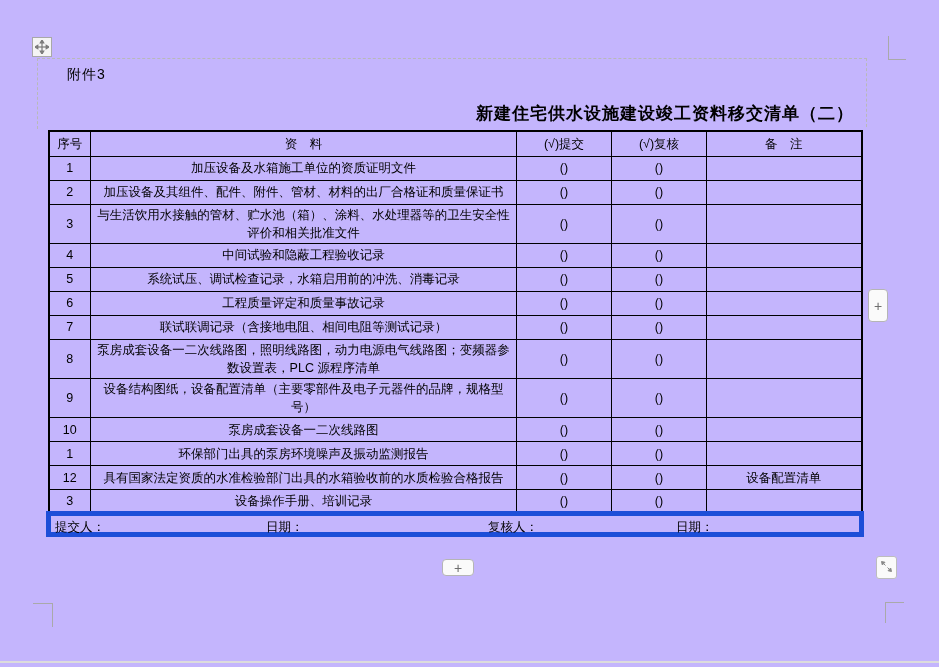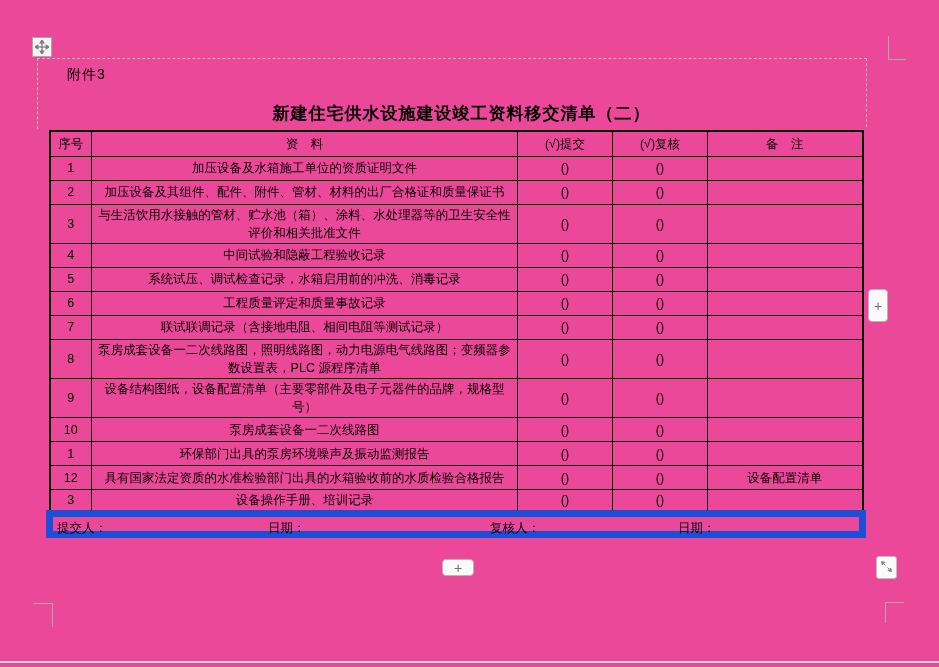--- a/index.html
+++ b/index.html
@@ -1,18 +1,18 @@
 <!DOCTYPE html>
 <html><head>
 <meta charset="utf-8">
 <style>
   * { margin:0; padding:0; box-sizing:border-box; }
   html,body { background:#fff; }
   body { font-family:"Liberation Sans", sans-serif; color:#000; }
-  .canvas { position:relative; width:939px; height:667px; background:#ec4899; overflow:hidden;text-decoration:underline; }
+  .canvas { position:relative; width:939px; height:667px; background:#c4b5fd; overflow:hidden;text-decoration:underline; }
 
   
   .dash-h { position:absolute; border-top:1px dashed #b9b9b9; height:0; }
   .dash-v { position:absolute; border-left:1px dashed #b9b9b9; width:0; }
 
   
   .crop { position:absolute; }
   .crop-tr-v { left:888px; top:36px; height:24px; border-left:1px solid #a9a9a9; width:0; }
   .crop-tr-h { left:888px; top:59px; width:18px; border-top:1px solid #a9a9a9; height:0; }
   .crop-bl-h { left:33px;  top:603px; width:20px; border-top:1px solid #a9a9a9; height:0; }
@@ -33,32 +33,32 @@
 
   
   .plus-btn { position:absolute; background:#fafafa; border:1px solid #b5b5b5;
     border-radius:4px; color:#6e6e6e; display:flex; align-items:center; justify-content:center;
     font-size:14px; line-height:1; cursor:pointer; }
   .plus-col { left:868px; top:289px; width:20px; height:33px; }
   .plus-row { left:442px; top:559px; width:32px; height:17px; }
 
   
   .attachment { position:absolute; left:67px; top:66px; font-size:14px; letter-spacing:1px; }
-  .doc-title  { position:absolute; left:55px; top:102px; width:813px; text-align:center;
+  .doc-title  { position:absolute; left:41px; top:102px; width:813px; text-align:right;
     font-size:17px; font-weight:bold; letter-spacing:1px; }
 
   
   table.main { position:absolute; left:46px; top:130px; width:813px;
     border-collapse:collapse; table-layout:fixed; border:2px solid #000; }
   table.main th, table.main td { border:1px solid #000; font-size:12.5px; font-weight:normal;
     text-align:center; vertical-align:middle; padding:1px 4px; line-height:1.45; }
   table.main th { height:25px; }
   table.main td { height:24px; }
   td.mat { padding:1px 6px; }
-  tr.foot-row td { border:7px solid #1d4ed8; height:21px; position:relative; text-align:center; }
+  tr.foot-row td { border:5px solid #1d4ed8; height:21px; position:relative; text-align:center; }
   .foot-label { position:absolute; top:2px; font-size:12.5px; white-space:nowrap; }
   .fl-1 { left:4px; } .fl-2 { left:215px; } .fl-3 { left:437px; } .fl-4 { left:625px; }
 
   
   .bottom-edge { position:absolute; left:0; top:661px; width:939px; height:2px; background:#dcdcdc; }
 </style>
 </head>
 <body>
 
 <div class="canvas">

